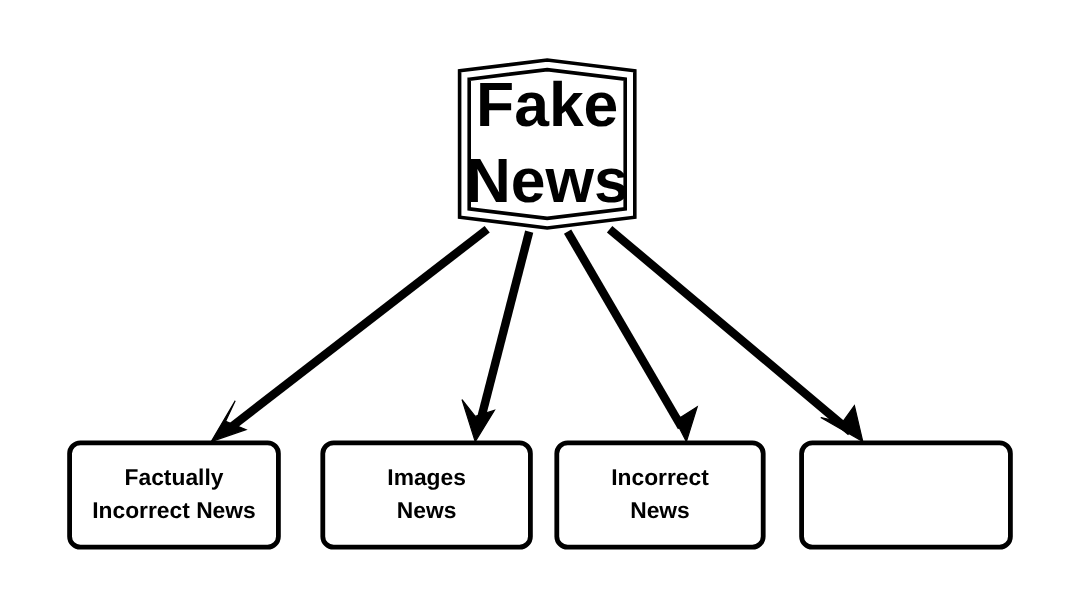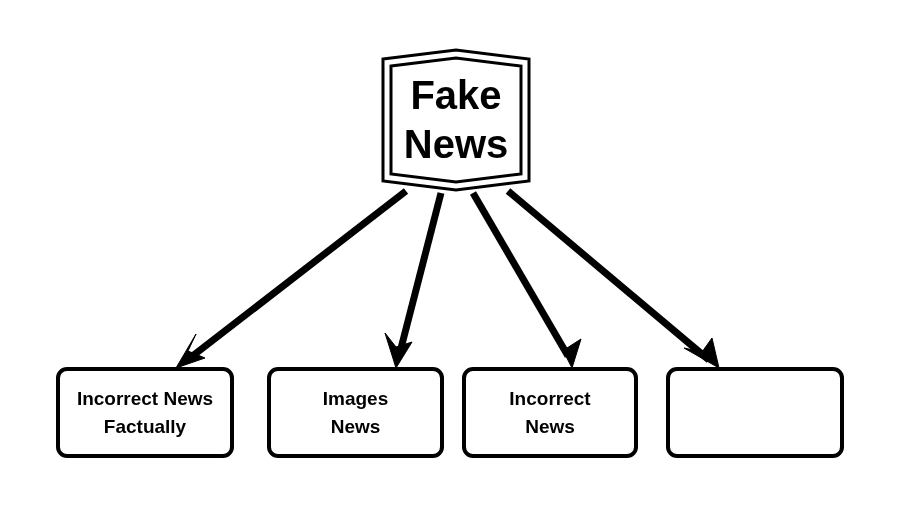--- a/index.html
+++ b/index.html
@@ -35,21 +35,21 @@
     font-weight: bold;
     color: #000000;
     pointer-events: none;
     line-height: 1.18;
   }
   #root-label {
     left: 382px;
     top: 52px;
     width: 148px;
     height: 136px;
-    font-size: 40px;
+    font-size: 52px;
     line-height: 1.22;
   }
   .leaf-label {
     height: 87px;
     font-size: 19px;
     line-height: 1.45;
   }
   #leaf-label-0 { left: 58px;  top: 369px; width: 174px; }
   #leaf-label-1 { left: 269px; top: 369px; width: 173px; }
   #leaf-label-2 { left: 464px; top: 369px; width: 172px; }
@@ -103,22 +103,22 @@
       <rect x="668" y="369" width="174" height="87" rx="9" ry="9" fill="#ffffff" stroke="#000000" stroke-width="4"></rect>
     </g>
   </svg>
 
   <div class="node-label" id="root-label">
     <span class="lbl-line">Fake</span>
     <span class="lbl-line">News</span>
   </div>
 
   <div class="node-label leaf-label" id="leaf-label-0">
+    <span class="lbl-line">Factually</span>
     <span class="lbl-line">Incorrect News</span>
-    <span class="lbl-line">Factually</span>
   </div>
 
   <div class="node-label leaf-label" id="leaf-label-1">
     <span class="lbl-line">Images</span>
     <span class="lbl-line">News</span>
   </div>
 
   <div class="node-label leaf-label" id="leaf-label-2">
     <span class="lbl-line">Incorrect</span>
     <span class="lbl-line">News</span>

